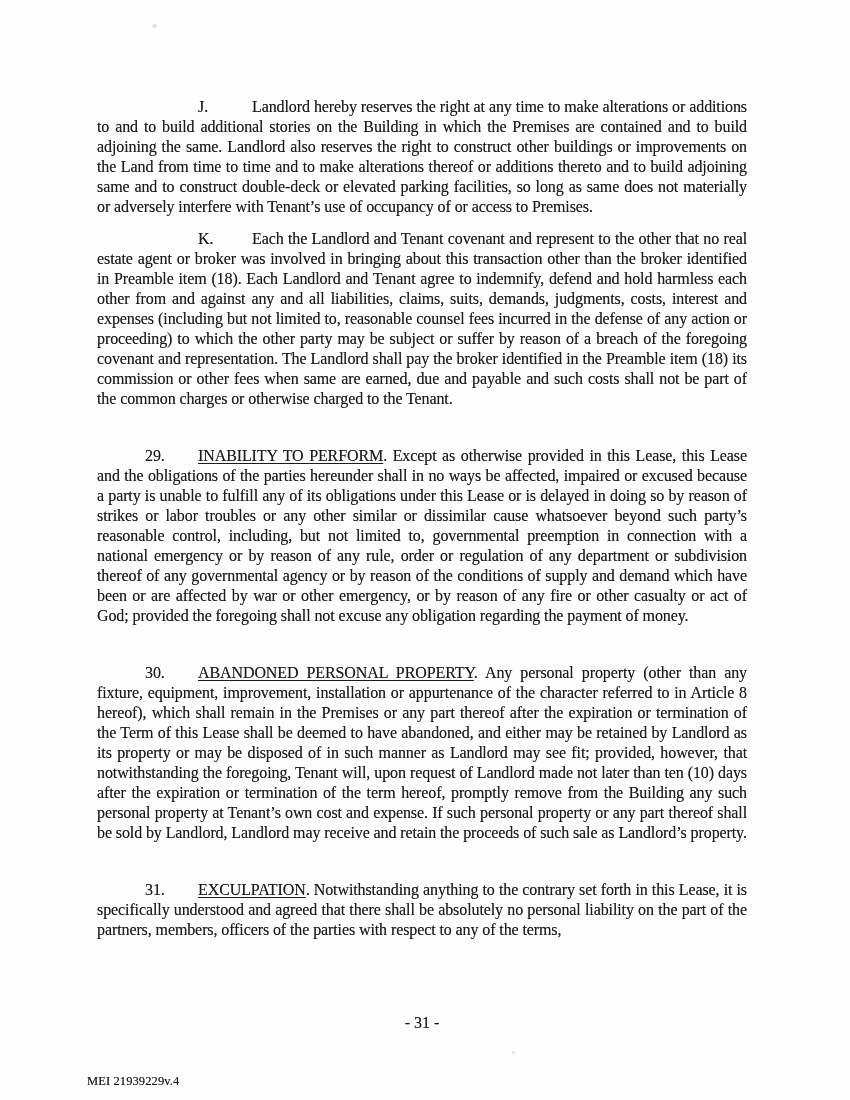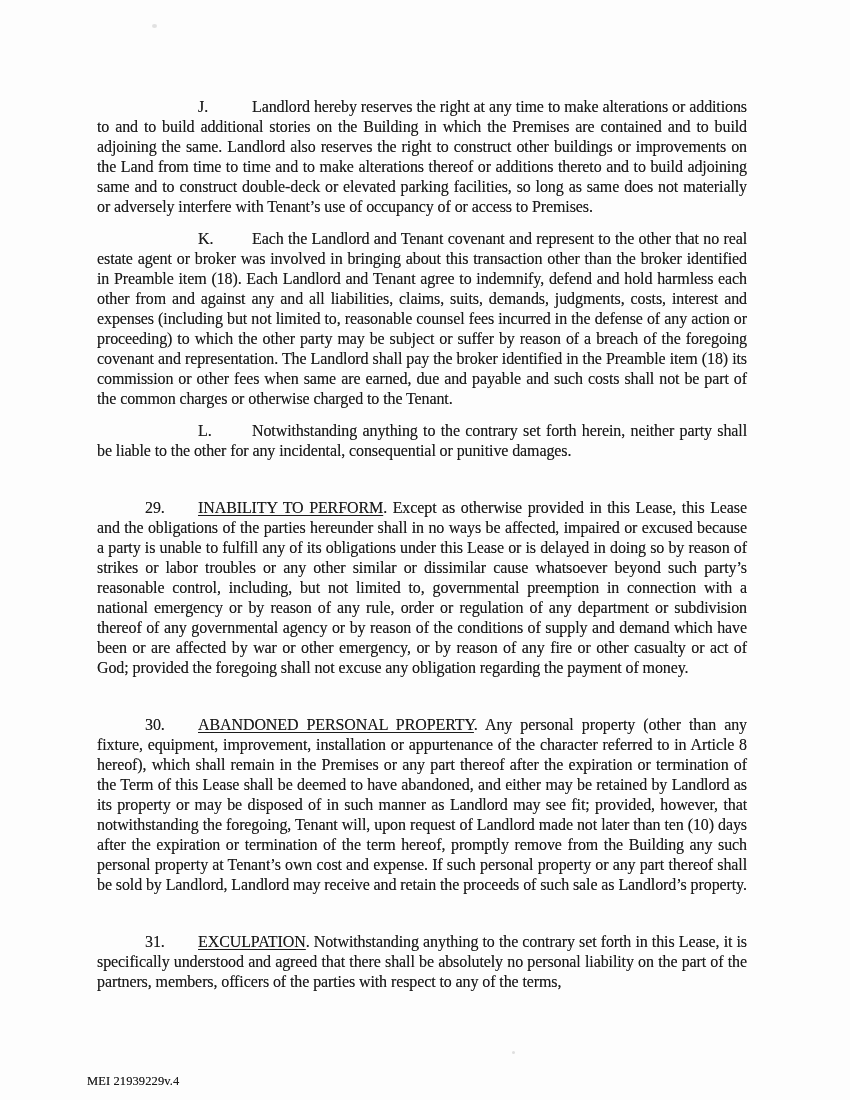--- a/index.html
+++ b/index.html
@@ -78,25 +78,25 @@
 
   <div class="speck speck-1"></div>
   <div class="speck speck-2"></div>
 
   <div class="content">
 
     <p class="para lettered"><span class="label">J.</span><span>Landlord hereby reserves the right at any time to make alterations or additions to and to build additional stories on the Building in which the Premises are contained and to build adjoining the same.  Landlord also reserves the right to construct other buildings or improvements on the Land from time to time and to make alterations thereof or additions thereto and to build adjoining same and to construct double-deck or elevated parking facilities, so long as same does not materially or adversely interfere with Tenant’s use of occupancy of or access to Premises.</span></p>
 
     <p class="para lettered"><span class="label">K.</span><span>Each the Landlord and Tenant covenant and represent to the other that no real estate agent or broker was involved in bringing about this transaction other than the broker identified in Preamble item (18).  Each Landlord and Tenant agree to indemnify, defend and hold harmless each other from and against any and all liabilities, claims, suits, demands, judgments, costs, interest and expenses (including but not limited to, reasonable counsel fees incurred in the defense of any action or proceeding) to which the other party may be subject or suffer by reason of a breach of the foregoing covenant and representation.  The Landlord shall pay the broker identified in the Preamble item (18) its commission or other fees when same are earned, due and payable and such costs shall not be part of the common charges or otherwise charged to the Tenant.</span></p>
 
-    <p class="para lettered"><span class="label">L.</span><span>Notwithstanding anything to the contrary set forth herein, neither party shall be liable to the other for any incidental, consequential or punitive damages.</span></p>
 
     <p class="para numbered"><span class="label">29.</span><span class="heading">INABILITY TO PERFORM</span><span>.</span>  <span>Except as otherwise provided in this Lease, this Lease and the obligations of the parties hereunder shall in no ways be affected, impaired or excused because a party is unable to fulfill any of its obligations under this Lease or is delayed in doing so by reason of strikes or labor troubles or any other similar or dissimilar cause whatsoever beyond such party’s reasonable control, including, but not limited to, governmental preemption in connection with a national emergency or by reason of any rule, order or regulation of any department or subdivision thereof of any governmental agency or by reason of the conditions of supply and demand which have been or are affected by war or other emergency, or by reason of any fire or other casualty or act of God; provided the foregoing shall not excuse any obligation regarding the payment of money.</span></p>
 
     <p class="para numbered"><span class="label">30.</span><span class="heading">ABANDONED PERSONAL PROPERTY</span><span>.</span>  <span>Any personal property (other than any fixture, equipment, improvement, installation or appurtenance of the character referred to in Article 8 hereof), which shall remain in the Premises or any part thereof after the expiration or termination of the Term of this Lease shall be deemed to have abandoned, and either may be retained by Landlord as its property or may be disposed of in such manner as Landlord may see fit; provided, however, that notwithstanding the foregoing, Tenant will, upon request of Landlord made not later than ten (10) days after the expiration or termination of the term hereof, promptly remove from the Building any such personal property at Tenant’s own cost and expense.  If such personal property or any part thereof shall be sold by Landlord, Landlord may receive and retain the proceeds of such sale as Landlord’s property.</span></p>
 
     <p class="para numbered"><span class="label">31.</span><span class="heading">EXCULPATION</span><span>.</span>  <span>Notwithstanding anything to the contrary set forth in this Lease, it is specifically understood and agreed that there shall be absolutely no personal liability on the part of the partners, members, officers of the parties with respect to any of the terms,</span></p>
 
   </div>
 
+  <div class="footer-pagenum">- 31 -</div>
   <div class="footer-docid">MEI 21939229v.4</div>
 
 </div>
 
 </body></html>

